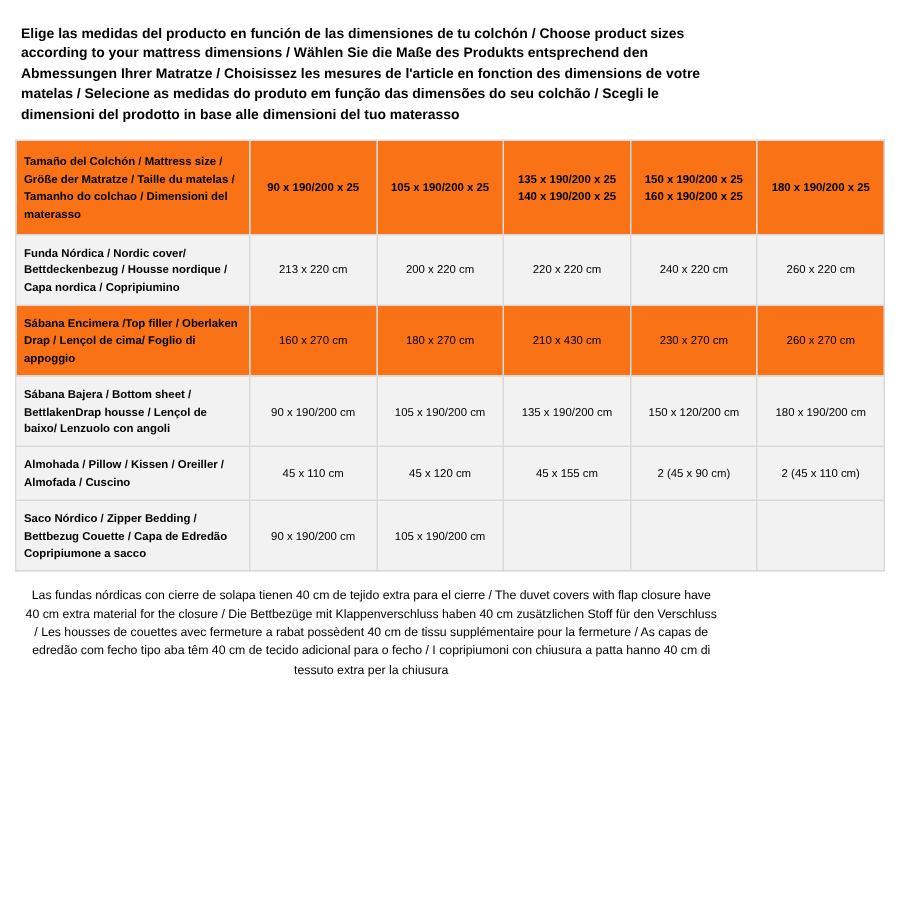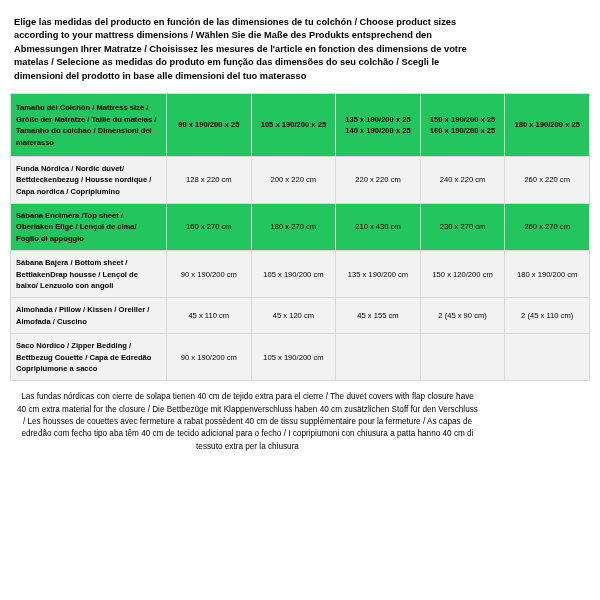--- a/index.html
+++ b/index.html
@@ -60,21 +60,21 @@
     font-weight: bold;
   }
   .hdr td {
     padding-top: 8px;
     padding-bottom: 8px;
   }
   tr.shade td {
     background: #f2f2f2;
   }
   tr.plain td {
-    background: #22c55e;
+    background: #f97316;
   }
   .hdrcell {
     white-space: pre-line;
   }
   .footnote {
     font-size: 8.2px;
     line-height: 1.5;
     padding: 10px 6px 0 6px;
     text-align: center;
   }
@@ -96,30 +96,30 @@
         <td class="val hdrcell">90 x 190/200 x 25</td>
         <td class="val hdrcell">105 x 190/200 x 25</td>
         <td class="val hdrcell">135 x 190/200 x 25
 140 x 190/200 x 25</td>
         <td class="val hdrcell">150 x 190/200 x 25
 160 x 190/200 x 25</td>
         <td class="val hdrcell">180 x 190/200 x 25</td>
       </tr>
 
       <tr class="shade">
-        <td class="rowlabel">Funda Nórdica /  Nordic duvet/ Bettdeckenbezug / Housse nordique / Capa nordica / Copripiumino</td>
-        <td class="val">128 x 220 cm</td>
+        <td class="rowlabel">Funda Nórdica /  Nordic cover/ Bettdeckenbezug / Housse nordique / Capa nordica / Copripiumino</td>
+        <td class="val">213 x 220 cm</td>
         <td class="val">200 x 220 cm</td>
         <td class="val">220 x 220 cm</td>
         <td class="val">240 x 220 cm</td>
         <td class="val">260 x 220 cm</td>
       </tr>
 
       <tr class="plain">
-        <td class="rowlabel">Sábana Encimera /Top sheet / Oberlaken Elige / Lençol de cima/ Foglio di appoggio</td>
+        <td class="rowlabel">Sábana Encimera /Top filler / Oberlaken Drap / Lençol de cima/ Foglio di appoggio</td>
         <td class="val">160 x 270 cm</td>
         <td class="val">180 x 270 cm</td>
         <td class="val">210 x 430 cm</td>
         <td class="val">230 x 270 cm</td>
         <td class="val">260 x 270 cm</td>
       </tr>
 
       <tr class="shade">
         <td class="rowlabel">Sábana Bajera / Bottom sheet / BettlakenDrap housse / Lençol de baixo/ Lenzuolo con angoli</td>
         <td class="val">90 x 190/200 cm</td>

